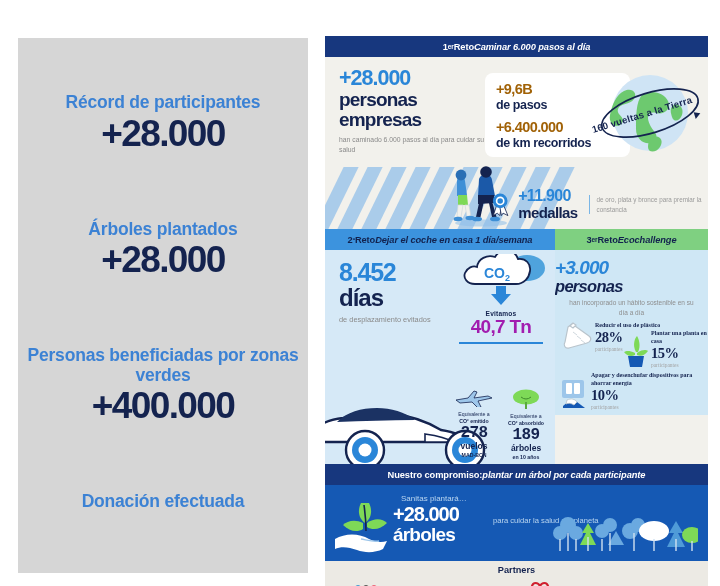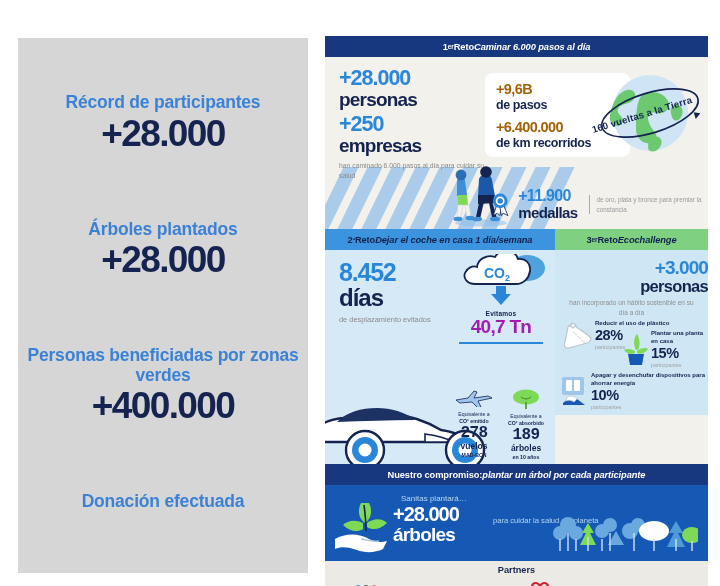--- a/index.html
+++ b/index.html
@@ -92,25 +92,25 @@
   #tn-rule{ width:84px; height:2px; background:#2a86d8; margin:4px auto 0; }
   #equiv{ position:absolute; left:126px; bottom:4px; width:100px; display:flex; gap:6px; }
   .eq{ width:46px; text-align:center; }
   .eq-cap{ color:#14234f; font-size:5.2px; line-height:1.35; }
   .eq-cap b{ font-weight:bold; }
   .eq-num{ color:#14234f; font-weight:bold; font-size:16px; letter-spacing:-0.6px; line-height:1.05;font-family:Liberation Mono, monospace; }
   .eq-unit{ color:#14234f; font-weight:bold; font-size:8.5px; line-height:1.15; }
   .eq-sub{ color:#14234f; font-weight:bold; font-size:5.2px; }
 
   #reto3{ position:relative; height:165px; background:#cfe7f5; padding-top:8px; overflow:hidden; }
-  #r3-head{ text-align:right; }
+  #r3-head{ text-align:left;font-style:italic; }
   .r3-num{ color:#2a86d8; font-weight:bold; font-size:19px; letter-spacing:-0.9px; line-height:1.05; }
   .r3-word{ color:#14234f; font-weight:bold; font-size:16.5px; letter-spacing:-0.7px; line-height:1.05; }
   #r3-sub{ color:#8e8e8e; font-size:6.5px; text-align:center; line-height:1.5; margin-top:3px; padding:0 10px; }
-  .habit{ position:absolute; display:flex; align-items:center; }
+  .habit{ position:absolute; display:flex; align-items:flex-end;font-family:Liberation Serif, serif; }
   .h-txt-title{ color:#14234f; font-weight:bold; font-size:6px; line-height:1.3; }
   .h-pct{ color:#14234f; font-weight:bold; font-size:14.5px; letter-spacing:-0.5px; line-height:1.1; }
   .h-part{ color:#a3a3a3; font-size:5.4px; }
 
   
   #compromiso{ position:relative; height:76px; background:#1559b4; overflow:hidden; }
   #hand{ position:absolute; left:6px; top:14px; width:72px; height:58px; }
   #comp-mid{ position:absolute; left:68px; top:9px; }
   #sanitas{ color:#b9d5f0; font-size:8px; margin-bottom:1px;padding-left:8px; }
   .c-num{ color:#ffffff; font-weight:bold; font-size:20px; letter-spacing:-1px; line-height:1.05; }
@@ -179,21 +179,20 @@
         <span style="left:124px"></span>
       <span style="left:148px"></span>
         <span style="left:172px"></span>
         <span style="left:196px"></span>
       <span style="left:220px"></span>
     </div>
 
     <div id="r1-text">
       <div class="big-cy">+28.000</div>
       <div class="big-nv">personas</div>
-      <div class="big-cy" style="margin-top:3px">+250</div>
       <div class="big-nv">empresas</div>
       <div class="small-gray">han caminado 6.000 pasos al día para cuidar su salud</div>
     </div>
 
     <svg style="position:absolute;left:118px;bottom:2px;width:70px;height:68px" viewBox="0 0 70 68">
       <ellipse cx="38" cy="64" rx="26" ry="3.6" fill="#8dbde9" opacity=".55"></ellipse>
       <path d="M14 22c0-5 8-5 8 0l2 14-10 1z" fill="#3e8fd6"></path>
       <circle cx="18" cy="16" r="5.4" fill="#2a6fb5"></circle>
       <path d="M15 36h9l1 10h-10z" fill="#7ed957"></path>
       <path d="M15 46l-1 12h4l2-12zM22 46l2 12h4l-2-12z" fill="#f2f1ec" stroke="#cfd8de" stroke-width=".7"></path>

